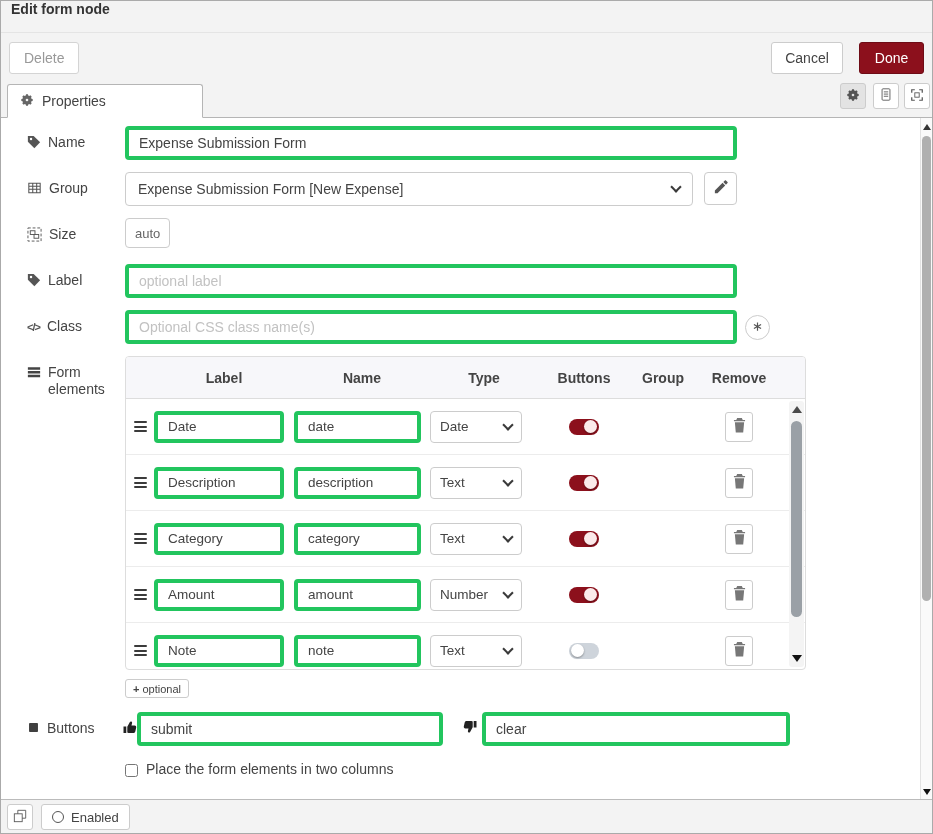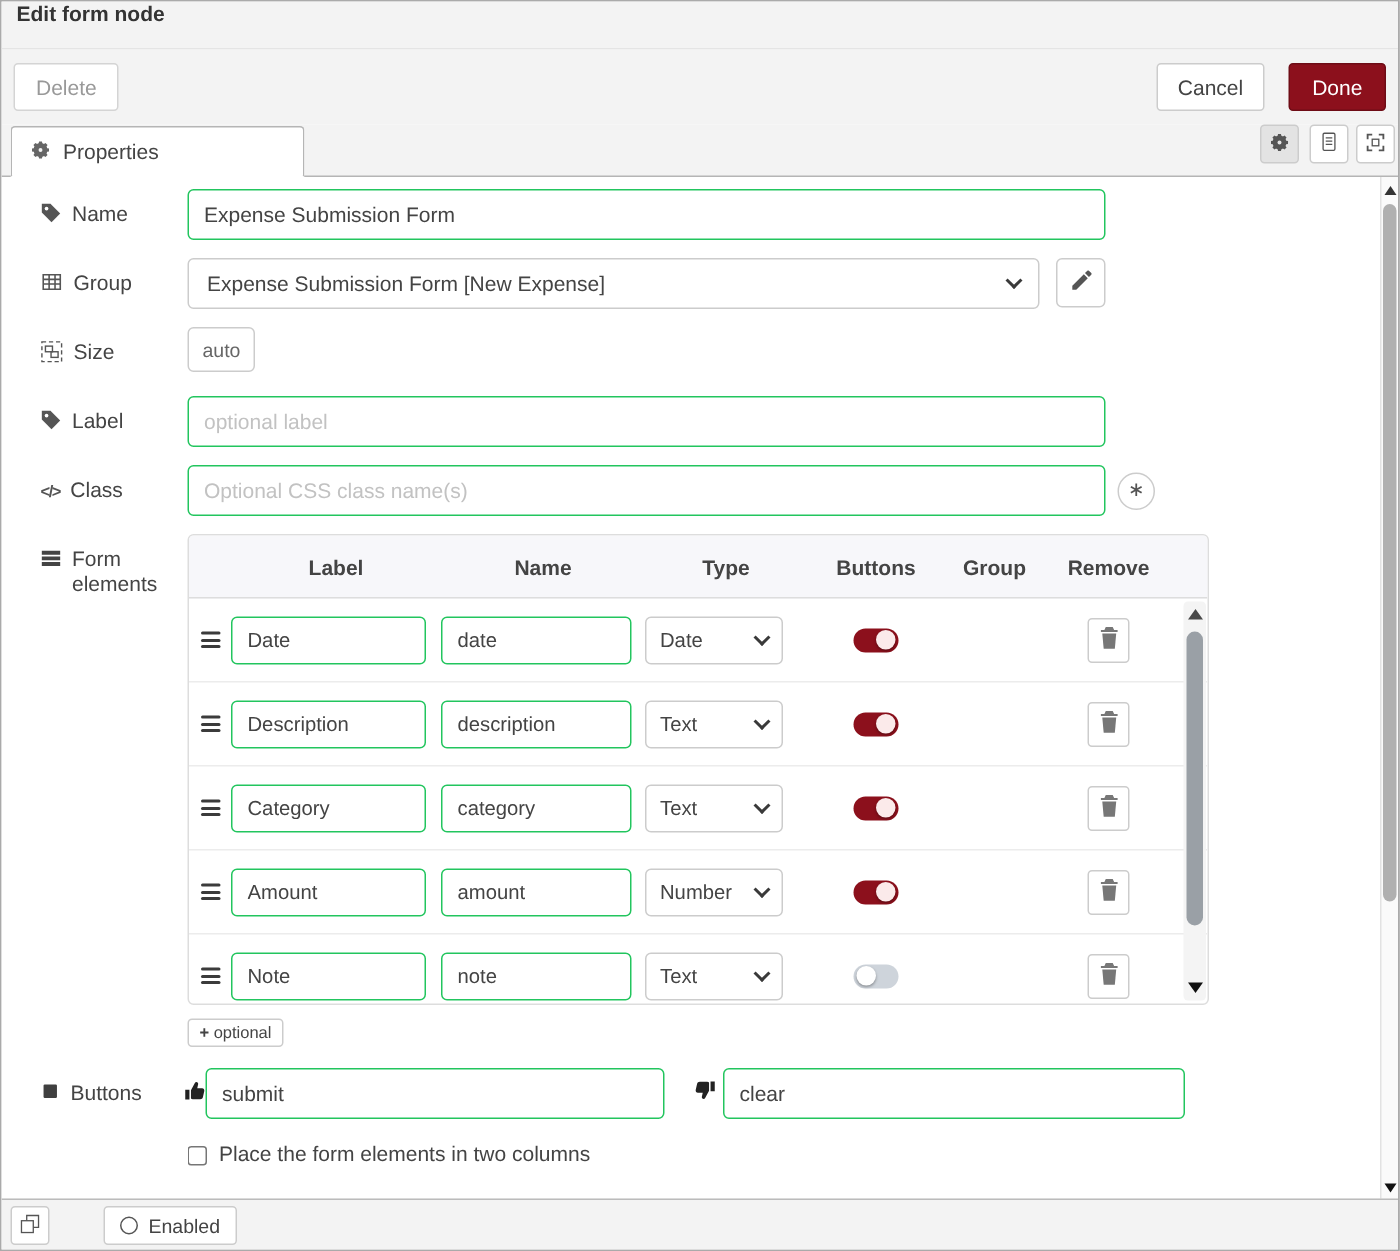--- a/index.html
+++ b/index.html
@@ -43,21 +43,21 @@
   .sq-btn.active { background: #e3e3e3; }
 
   
   .content { position: absolute; top: 117px; left: 0; right: 12px; bottom: 34px; background: #fff; }
   .field { position: absolute; left: 0; right: 0; }
   .f-label { position: absolute; left: 26px; top: 8px; display: flex; gap: 7px; align-items: flex-start;
              font-size: 14px; color: #444; line-height: 17px; }
   .f-label svg { flex: none; margin-top: 1px; }
 
   input.txt {
-    height: 34px; border: 1px solid #22c55e; border-radius: 4px; padding: 11px 10px;
+    height: 34px; border: 4px solid #22c55e; border-radius: 4px; padding: 11px 10px;
     font-size: 14px; color: #444; font-family: inherit; background: #fff; outline: none;
   }
   input.txt::placeholder { color: #c2c2c2; }
   .w-main { position: absolute; left: 124px; top: 0; width: 612px; }
 
   .select {
     display: flex; align-items: center; justify-content: space-between;
     border: 1px solid #ccc; border-radius: 4px; background: #fff;
     height: 34px; padding: 0 12px; font-size: 14px; color: #444; cursor: pointer;
   }
@@ -134,21 +134,21 @@
   .chk-row label { display: flex; align-items: flex-end; gap: 8px; position: absolute; left: 124px; top: 0;
                    font-size: 14px; color: #444; cursor: pointer; }
   .chk-row input { width: 13px; height: 13px; cursor: pointer; }
 
   
   .footer { position: absolute; left: 0; right: 0; bottom: 0; height: 34px;
             background: #f3f3f3; border-top: 1px solid #bbb; }
   .footer .sq-btn { top: 4px; left: 6px; }
   .enabled-btn { position: absolute; left: 40px; top: 4px; height: 26px; padding: 0 10px;
                  border: 1px solid #ccc; border-radius: 3px; background: #fff;
-                 display: inline-flex; align-items: center; gap: 7px; font-size: 13px; color: #444; cursor: pointer; margin-left: 28px; }
+                 display: inline-flex; align-items: center; gap: 7px; font-size: 13px; color: #444; cursor: pointer; }
   .radio-circle { width: 12px; height: 12px; border: 1.5px solid #555; border-radius: 50%; flex: none; }
 
   
   .outer-sb { position: absolute; top: 117px; right: 0; width: 12px; height: 683px;
               background: #fafafa; border-left: 1px solid #e2e2e2; }
   .outer-sb .sb-up   { top: 6px;    border-left: 4.5px solid transparent; border-right: 4.5px solid transparent; border-bottom: 6px solid #333; }
   .outer-sb .sb-down { bottom: 6px; border-left: 4.5px solid transparent; border-right: 4.5px solid transparent; border-top: 6px solid #111; }
   .outer-sb .sb-thumb { position: absolute; left: 1px; width: 9px; top: 18px; height: 465px;
                         background: #b0b0b0; border-radius: 5px; cursor: grab; }
 </style>

